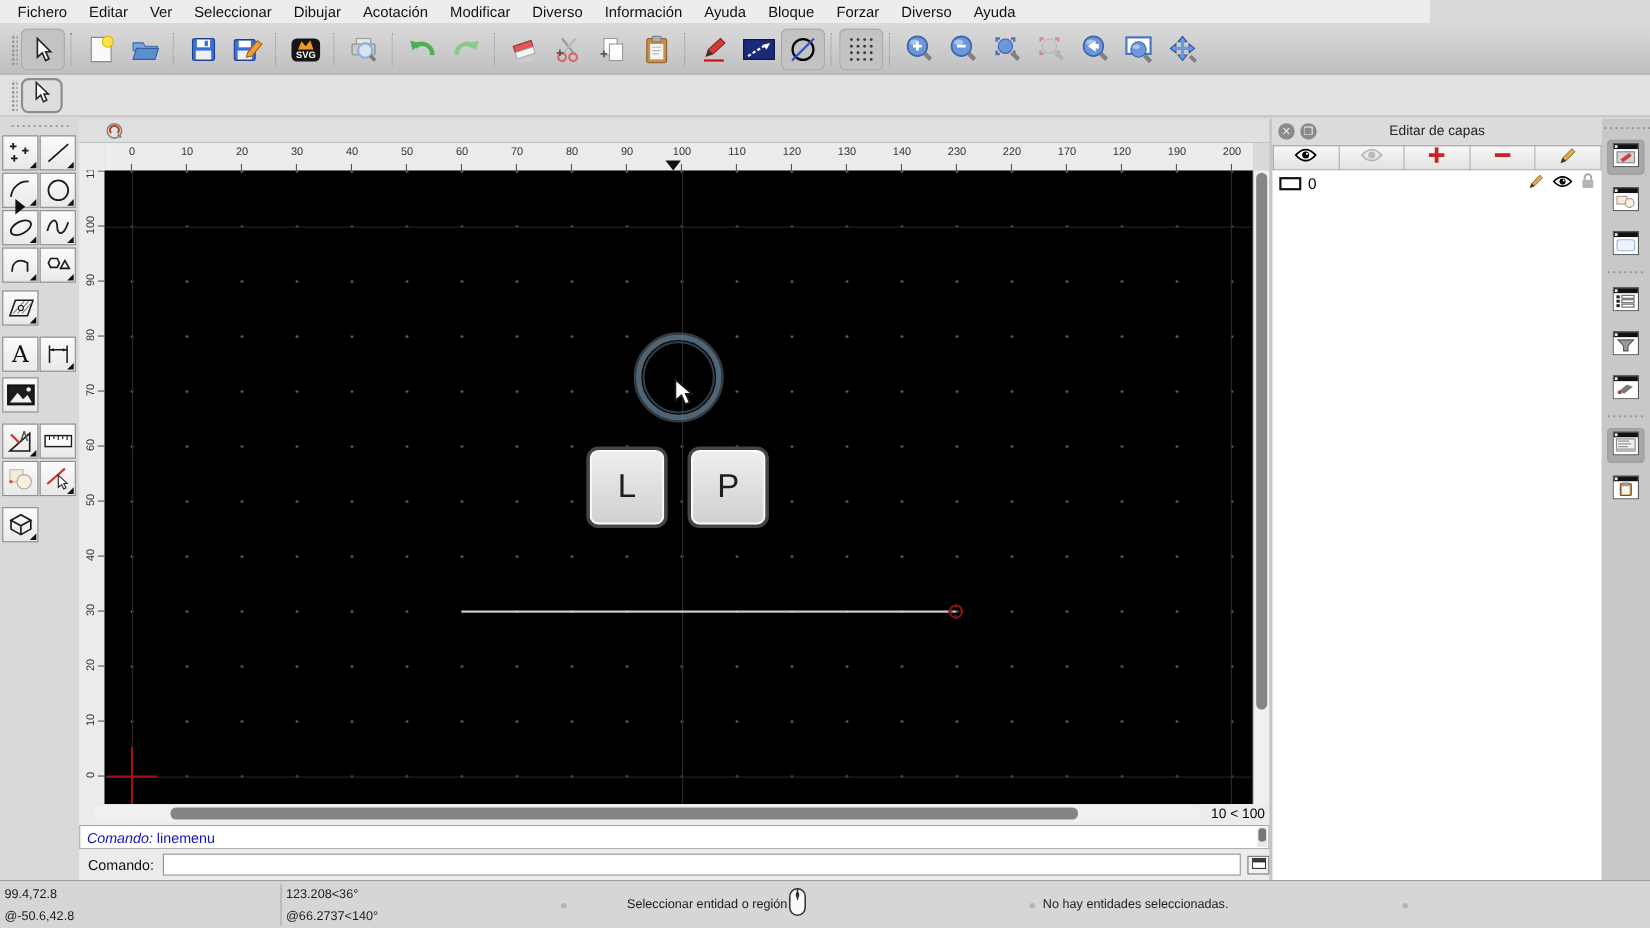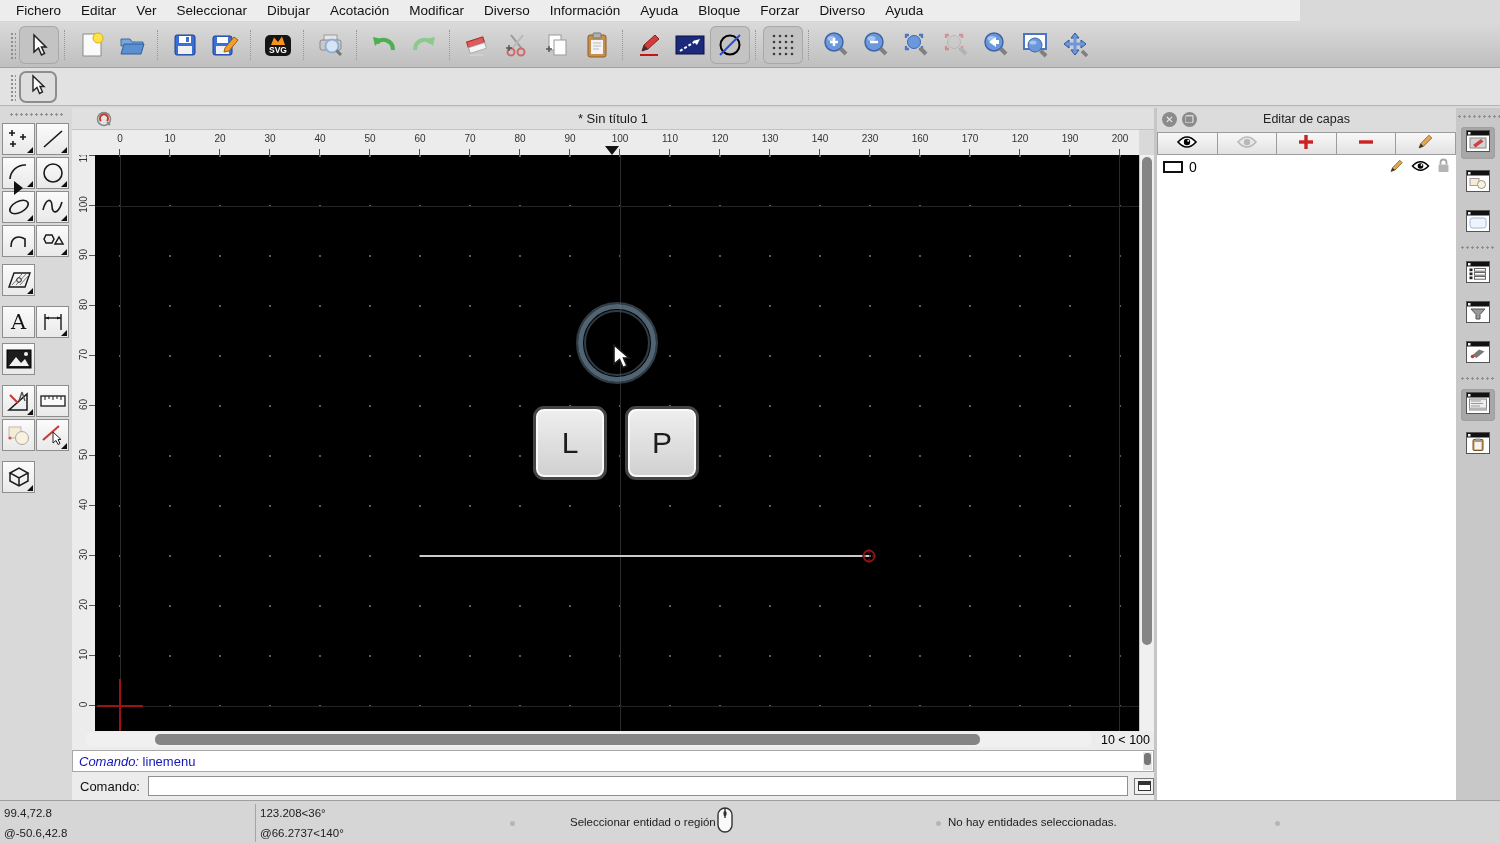--- a/index.html
+++ b/index.html
@@ -566,21 +566,20 @@
       </span>
   </div>
 </div>
 
 <div id="titlebar">
   <span id="doc-logo"><svg width="16" height="16">
         <circle cx="8" cy="8" r="6.5" fill="#e3e3e3" stroke="#888" stroke-width="1.5"></circle>
         <path d="M5 10 A4 4 0 1 1 11 10" fill="none" stroke="#c0392b" stroke-width="2"></path>
         <line x1="11" y1="11" x2="14" y2="14" stroke="#888" stroke-width="2"></line>
       </svg></span>
-  <div class="title">* Sin título 1</div>
 </div>
 
 <div id="rcorner"></div>
 <div id="hruler">
   <div id="hptr"></div>
 <div class="hcell" style="left: 0px;">
       <div class="lbl">0</div>
       <div class="tick"></div>
     </div>
     <div class="hcell" style="left: 50px;">
@@ -637,21 +636,21 @@
     </div>
     <div class="hcell" style="left: 700px;">
       <div class="lbl">140</div>
       <div class="tick"></div>
     </div>
     <div class="hcell" style="left: 750px;">
       <div class="lbl">230</div>
       <div class="tick"></div>
     </div>
     <div class="hcell" style="left: 800px;">
-      <div class="lbl">160</div>
+      <div class="lbl">220</div>
       <div class="tick"></div>
     </div>
     <div class="hcell" style="left: 850px;">
       <div class="lbl">170</div>
       <div class="tick"></div>
     </div>
     <div class="hcell" style="left: 900px;">
       <div class="lbl">120</div>
       <div class="tick"></div>
     </div>

